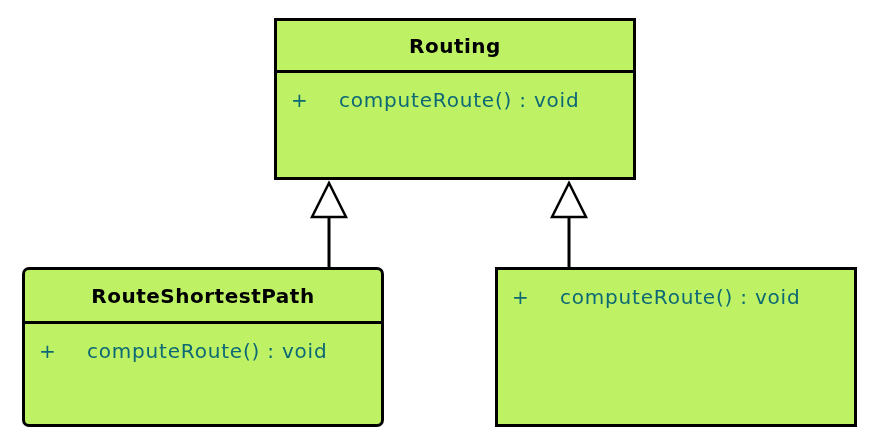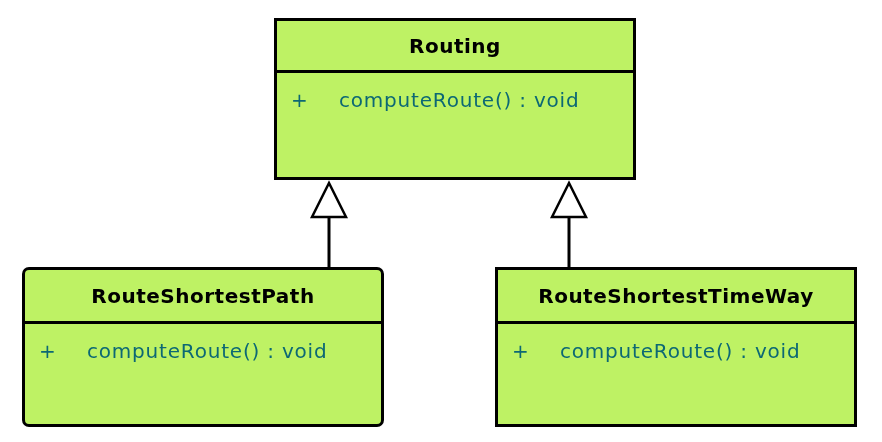--- a/index.html
+++ b/index.html
@@ -100,21 +100,20 @@
     <div class="class-title">RouteShortestPath</div>
     <div class="class-members">
       <div class="method-row">
         <span class="method-vis">+</span>
         <span class="method-sig">computeRoute() : void</span>
       </div>
     </div>
   </div>
 
   <div class="class-box" id="box-timeway">
-    <div class="class-title">RouteShortestTimeWay</div>
     <div class="class-members">
       <div class="method-row">
         <span class="method-vis">+</span>
         <span class="method-sig">computeRoute() : void</span>
       </div>
     </div>
   </div>
 
 </div>
 

